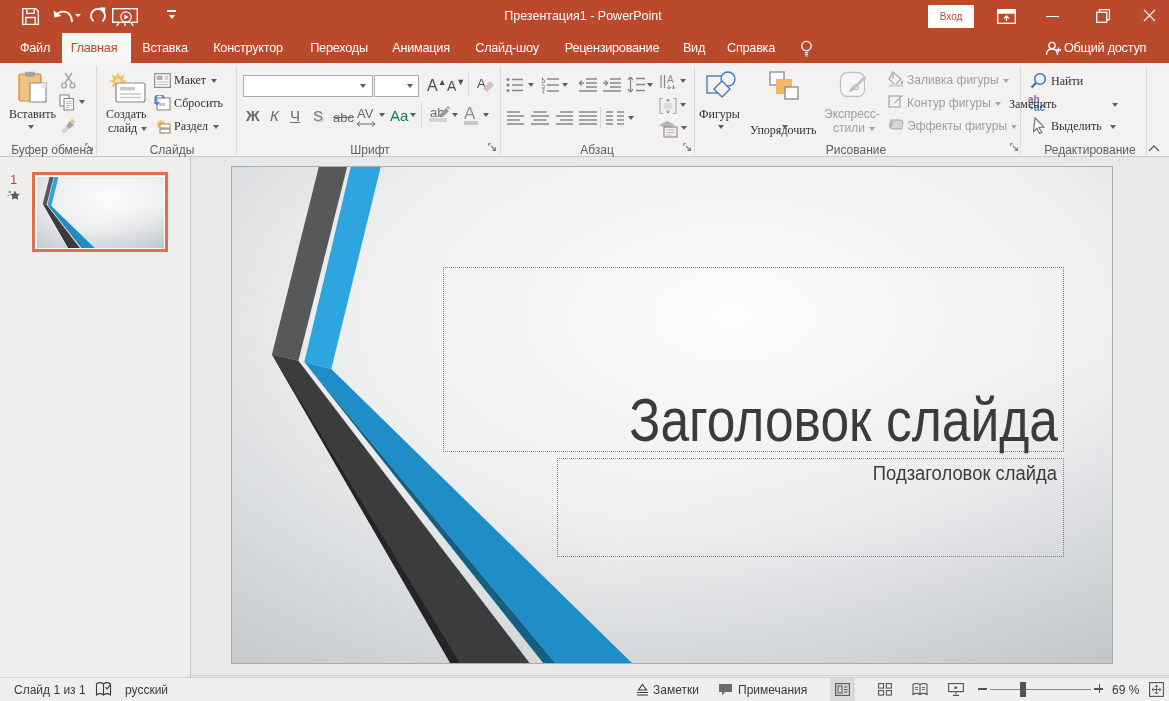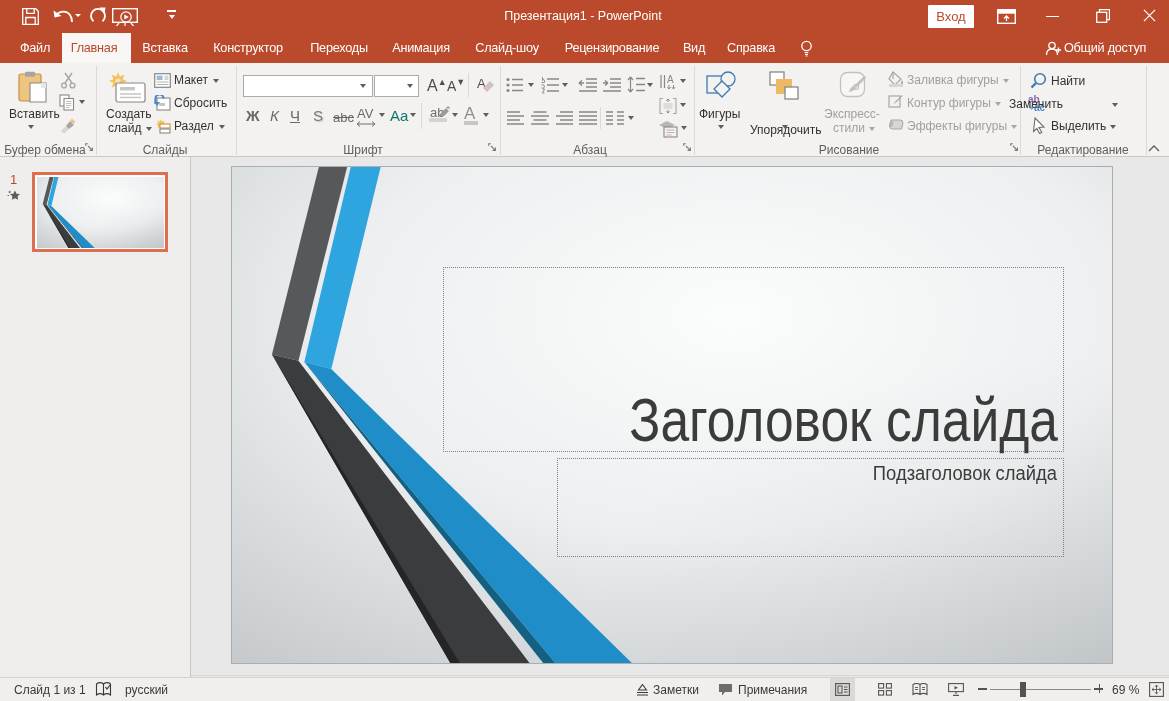--- a/index.html
+++ b/index.html
@@ -8,23 +8,23 @@
   .abs { position:absolute; }
   
   #titlebar { position:absolute; top:0; left:0; width:1169px; height:33px; background:#BB4A2D; }
   #tabrow   { position:absolute; top:33px; left:0; width:1169px; height:30px; background:#BB4A2D; }
   .tab { position:absolute; top:0; height:30px; line-height:30px; color:#fff; font-size:12.7px; letter-spacing:-0.25px; transform:translateX(-50%); white-space:nowrap; }
   #activetab { position:absolute; top:0; height:30px; background:#F8F7F5; }
   .tbtxt { color:#fff; font-size:12.5px; }
   
   #ribbon { position:absolute; top:63px; left:0; width:1169px; height:94px; background:#F3F2F0; border-bottom:1px solid #CBC9C7; }
   .gsep { position:absolute; top:3px; width:1px; height:89px; background:#DCDAD8; }
-  .glabel { position:absolute; top:80px; font-size:12px; color:#605E5C; transform:translateX(-50%); white-space:nowrap; }
+  .glabel { position:absolute; top:80px; font-size:12px; color:#605E5C; transform:translateX(-50%); white-space:nowrap;margin-left:7px; }
   .launch { position:absolute; width:9px; height:9px; }
-  .btxt { position:absolute; font-size:12px; color:#33312F; white-space:nowrap; }
+  .btxt { position:absolute; font-size:12px; color:#33312F; white-space:nowrap;font-family:Liberation Serif, serif; }
   .gtxt { position:absolute; font-size:12px; color:#A19F9D; white-space:nowrap; }
   .darr { display:inline-block; width:0; height:0; border-left:3.5px solid transparent; border-right:3.5px solid transparent; border-top:4px solid #605E5C; vertical-align:middle; }
   .garr { border-top-color:#A8A6A4; }
   
   #pane { position:absolute; top:157px; left:0; width:190px; height:520px; background:#EFEEEC; }
   #panediv { position:absolute; top:157px; left:190px; width:1px; height:520px; background:#C8C6C4; }
   #work { position:absolute; top:157px; left:191px; width:978px; height:520px; background:#E8E8E8; }
   #slide { position:absolute; top:166px; left:231px; width:882px; height:498px; border:1px solid #ABAEB0; }
   #statusbar { position:absolute; top:677px; left:0; width:1169px; height:24px; background:#F0EFED; border-top:1px solid #D4D2D0; font-size:12px; color:#3B3937; }
   .dotted { position:absolute; border:1px dotted #808080; }
@@ -49,21 +49,21 @@
     </svg>
     <svg class="abs" style="left:112px;top:8px" width="28" height="18" viewBox="0 0 28 18">
       <rect x="0.7" y="0.7" width="24.6" height="13.6" fill="none" stroke="#fff" stroke-width="1.4"></rect>
       <path d="M7 15 l-2.5 3 M19 15 l2.5 3 M13 15 v3" stroke="#fff" stroke-width="1.2"></path>
       <circle cx="14" cy="9" r="5.2" fill="none" stroke="#fff" stroke-width="1.2"></circle>
       <path d="M12.3 6.5 l4.5 2.5 l-4.5 2.5 z" fill="#fff"></path>
     </svg>
     <div class="abs" style="left:167px;top:10px;width:9px;height:1.6px;background:#fff"></div>
     <div class="abs" style="left:168.5px;top:15px;width:0;height:0;border-left:3.5px solid transparent;border-right:3.5px solid transparent;border-top:4px solid #fff"></div>
     <div class="abs tbtxt" style="left:583px;top:9px;transform:translateX(-50%)">Презентация1 - PowerPoint</div>
-    <div class="abs" style="left:928px;top:5px;width:46px;height:23px;background:#fff;border-radius:1px;line-height:23px;text-align:center;font-size:13px;color:#BB4A2D">Вход</div>
+    <div class="abs" style="left:928px;top:5px;width:46px;height:23px;background:#fff;border-radius:1px;line-height:23px;text-align:center;font-size:10px;color:#BB4A2D">Вход</div>
     <svg class="abs" style="left:997px;top:9px" width="19" height="15" viewBox="0 0 19 15">
       <rect x="0.7" y="0.7" width="17.6" height="13.6" fill="none" stroke="#fff" stroke-width="1.4"></rect>
       <rect x="0.7" y="0.7" width="17.6" height="4" fill="#fff"></rect>
       <path d="M9.5 12 v-5 M7 9.5 l2.5 -2.5 l2.5 2.5" fill="none" stroke="#fff" stroke-width="1.3"></path>
     </svg>
     <div class="abs" style="left:1046px;top:16px;width:13px;height:1.4px;background:#fff"></div>
     <svg class="abs" style="left:1096px;top:9px" width="14" height="14" viewBox="0 0 14 14">
       <rect x="0.7" y="3.3" width="10" height="10" fill="none" stroke="#fff" stroke-width="1.3"></rect>
       <path d="M3.5 3.3 v-2.6 h10 v10 h-2.6" fill="none" stroke="#fff" stroke-width="1.3"></path>
     </svg>

